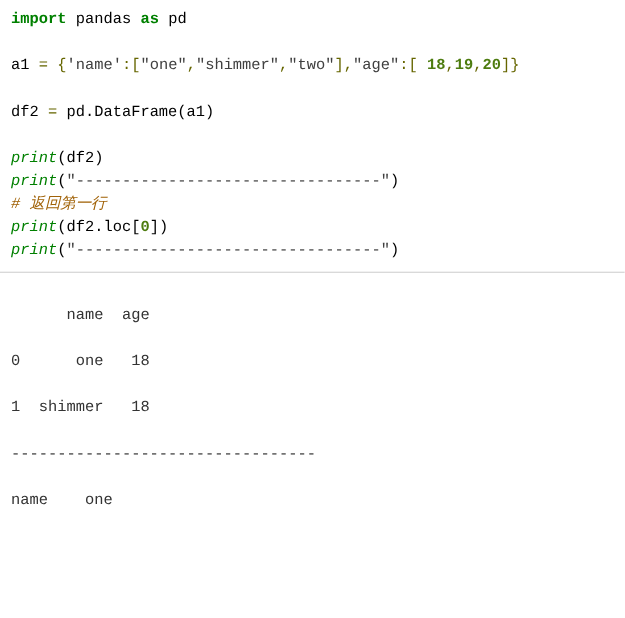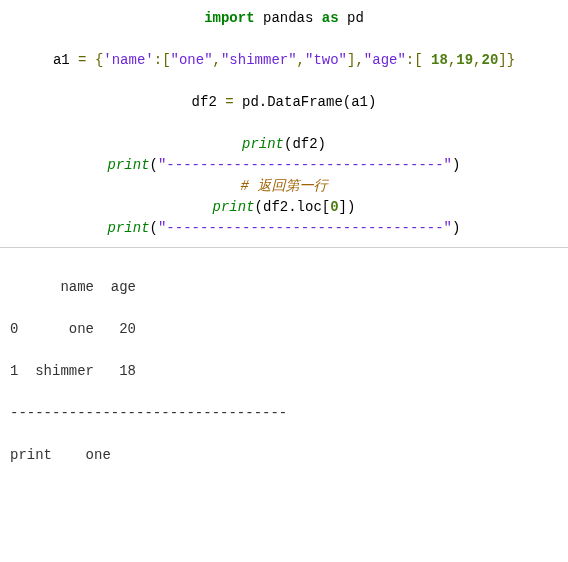--- a/index.html
+++ b/index.html
@@ -9,25 +9,25 @@
     background: #ffffff;
     font-family: Consolas, "Courier New", monospace;
     font-size: 14px;
     line-height: 1.5;
     overflow: hidden;
   }
   .code-area {
     padding: 8px 10px;
     border-bottom: 1px solid #d0d0d0;
   }
-  .code-line { white-space: pre; text-align: center; }
+  .code-line { white-space: pre; }
   .kw { color: #008000; font-weight: bold; }
   .nm { color: #000000; }
   .op { color: #666600; }
-  .str { color: #6d28d9; }
+  .str { color: #404040; }
   .num { color: #4d7c0f; font-weight: bold; }
   .builtin { color: #008000; font-style: italic; }
   .comment { color: #a16207; font-style: italic; }
   .blank { height: 1.5em; }
   .output-area {
     padding: 8px 10px;
     font-family: Consolas, "Courier New", monospace;
     color: #333333;
     white-space: pre;
     position: relative;
@@ -45,24 +45,24 @@
   <div class="blank"></div>
   <div class="code-line"><span class="builtin">print</span><span class="nm">(df2)</span></div>
   <div class="code-line"><span class="builtin">print</span><span class="nm">(</span><span class="str">"---------------------------------"</span><span class="nm">)</span></div>
   <div class="code-line"><span class="comment"># 返回第一行</span></div>
   <div class="code-line"><span class="builtin">print</span><span class="nm">(df2.loc[</span><span class="num">0</span><span class="nm">])</span></div>
   <div class="code-line"><span class="builtin">print</span><span class="nm">(</span><span class="str">"---------------------------------"</span><span class="nm">)</span></div>
 </div>
 
 <div class="output-area">
 <div>      name  age</div>
-<div>0      one   20</div>
+<div>0      one   18</div>
 <div>1  shimmer   18</div>
 <div>---------------------------------</div>
-<div>print    one</div>
+<div>name    one</div>
 
 
 
 
 
 
 
 </div>
 
 </body></html>

